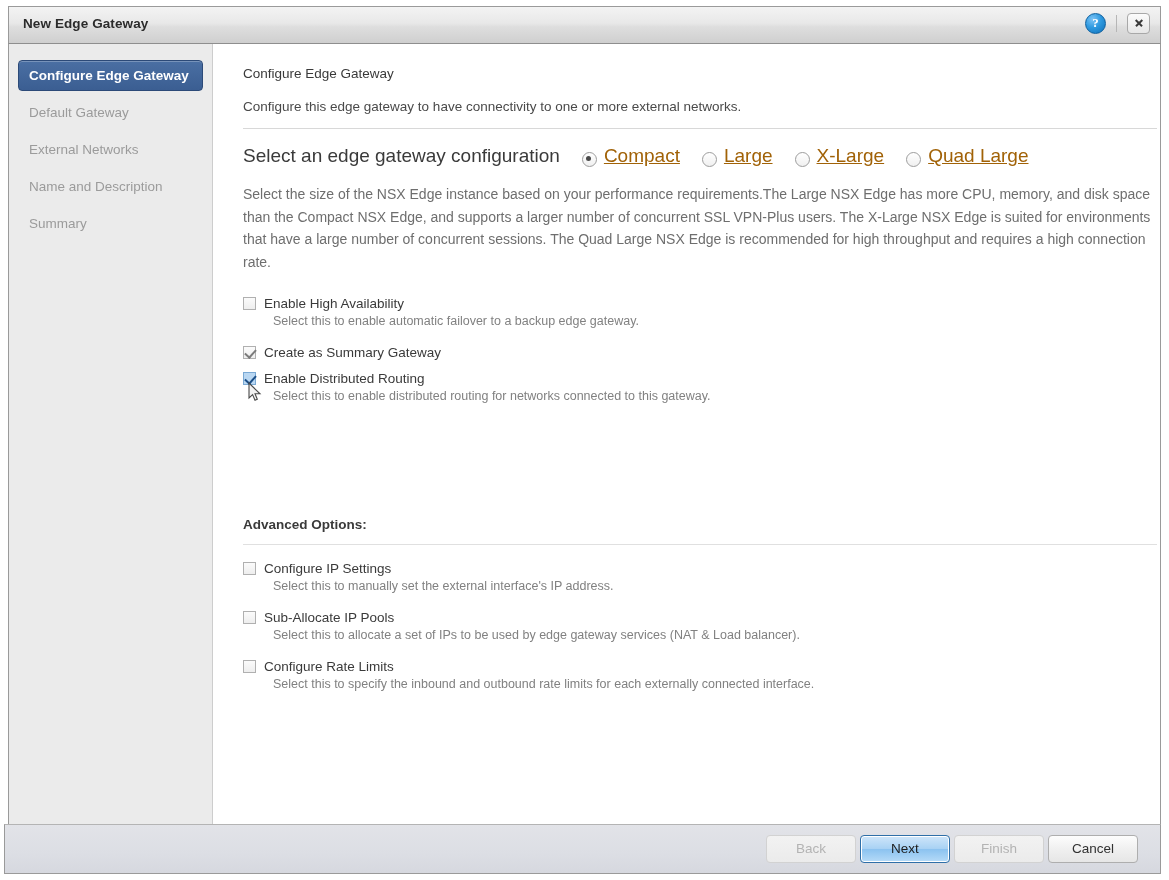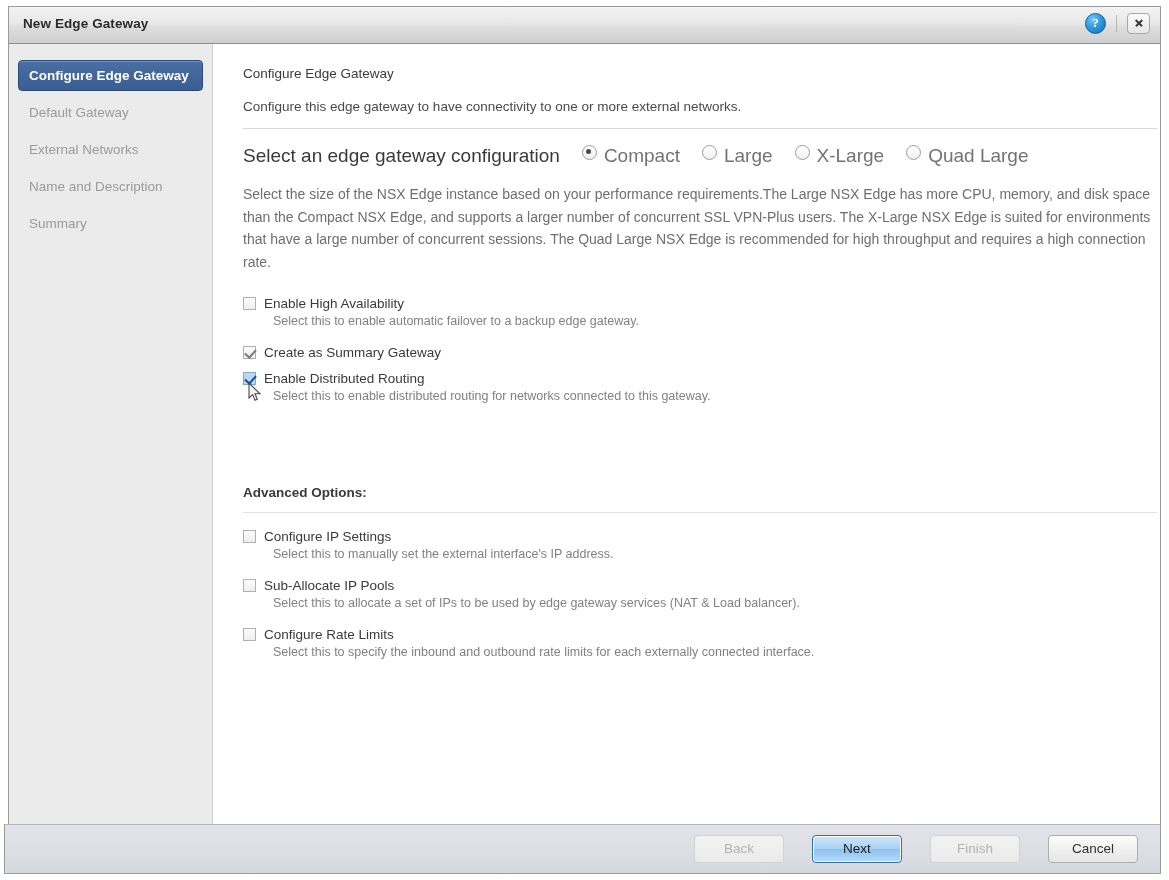--- a/index.html
+++ b/index.html
@@ -165,24 +165,25 @@
   .radio-row {
     display: flex;
     align-items: center;
     font-size: 19px;
     color: #3a3a3a;
     margin-bottom: 16px;
   }
   .radio-row .label-text { margin-right: 22px; }
   .radio-opt {
     display: flex;
-    align-items: flex-start;
+    align-items: flex-end;
     margin-right: 22px;
     cursor: pointer;
-    color: #737373;
+    color: #a16207;
+    text-decoration: underline;
   }
   .radio-box {
     width: 13px;
     height: 13px;
     border-radius: 50%;
     border: 1px solid #9d9d9d;
     background: linear-gradient(to bottom, #ffffff, #f0f0f0);
     margin-right: 7px;
     position: relative;
     flex: 0 0 13px;
@@ -275,21 +276,21 @@
     bottom: 6px;
     height: 50px;
     box-sizing: border-box;
     background: linear-gradient(to bottom, #e2e3e8 0%, #dcdee4 60%, #d6d8df 100%);
     border: 1px solid #9a9a9a;
     border-top: 1px solid #b4b4b4;
     display: flex;
     align-items: center;
     justify-content: flex-end;
     padding-right: 22px;
-    gap: 28px;
+    gap: 4px;
   }
   .btn {
     min-width: 90px;
     height: 28px;
     line-height: 26px;
     text-align: center;
     font-size: 13.5px;
     border-radius: 4px;
     box-sizing: border-box;
     cursor: pointer;
@@ -394,21 +395,21 @@
           <span class="cb-box"></span>
           <span>Enable Distributed Routing</span>
 
           <svg class="cursor" style="left:5px; top:11px;" viewBox="0 0 14 20">
             <path d="M1,1 L1,16 L4.6,12.6 L7.0,18.2 L9.3,17.2 L7.0,11.8 L12,11.8 Z" fill="#f2f2f2" stroke="#4a4a4a" stroke-width="1.1"></path>
           </svg>
         </div>
         <div class="cb-hint">Select this to enable distributed routing for networks connected to this gateway.</div>
       </div>
 
-      <div style="margin-top:82px;">
+      <div style="margin-top:114px;">
         <div class="adv-title">Advanced Options:</div>
         <div class="rule thin"></div>
 
         <div class="cb-row">
           <span class="cb-box"></span>
           <span>Configure IP Settings</span>
         </div>
         <div class="cb-hint">Select this to manually set the external interface's IP address.</div>
 
         <div class="gap-lg"></div>

